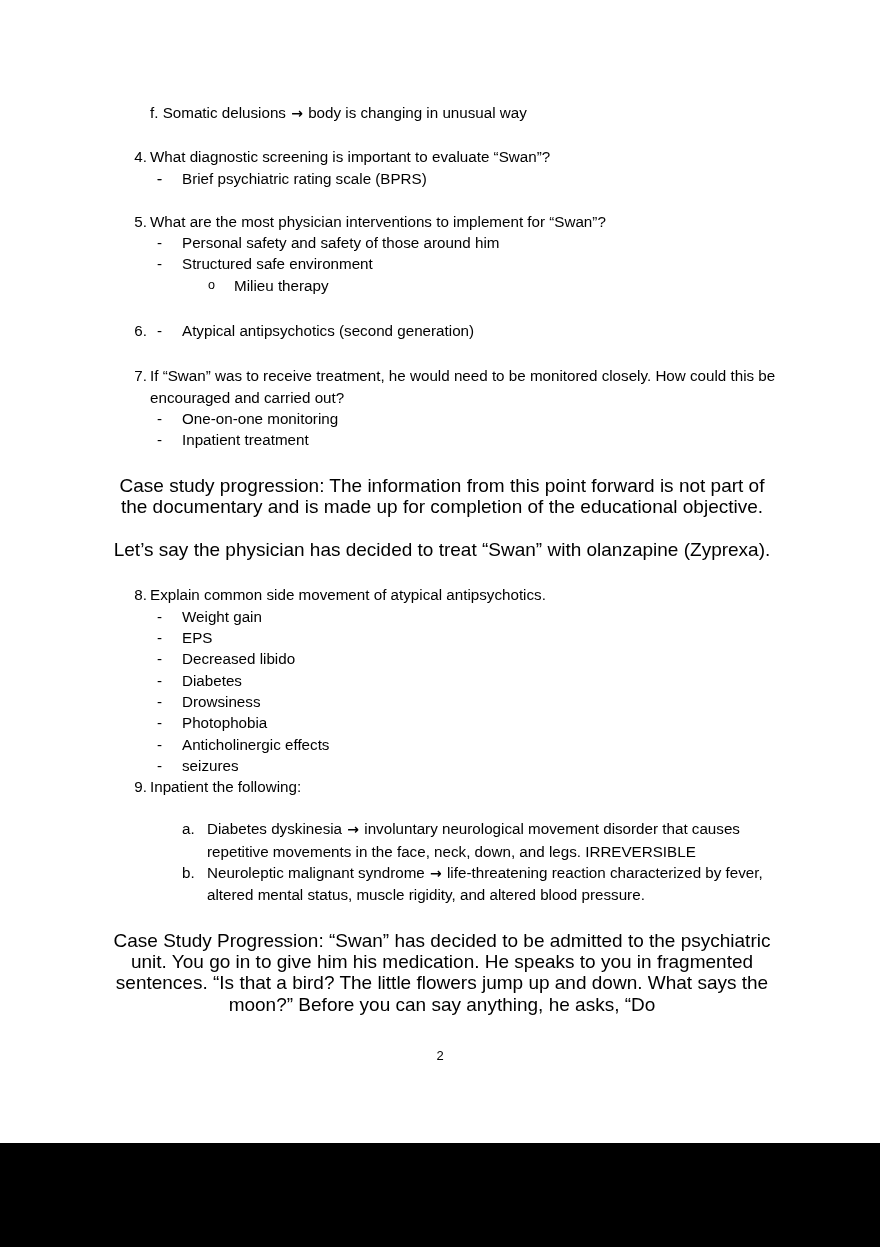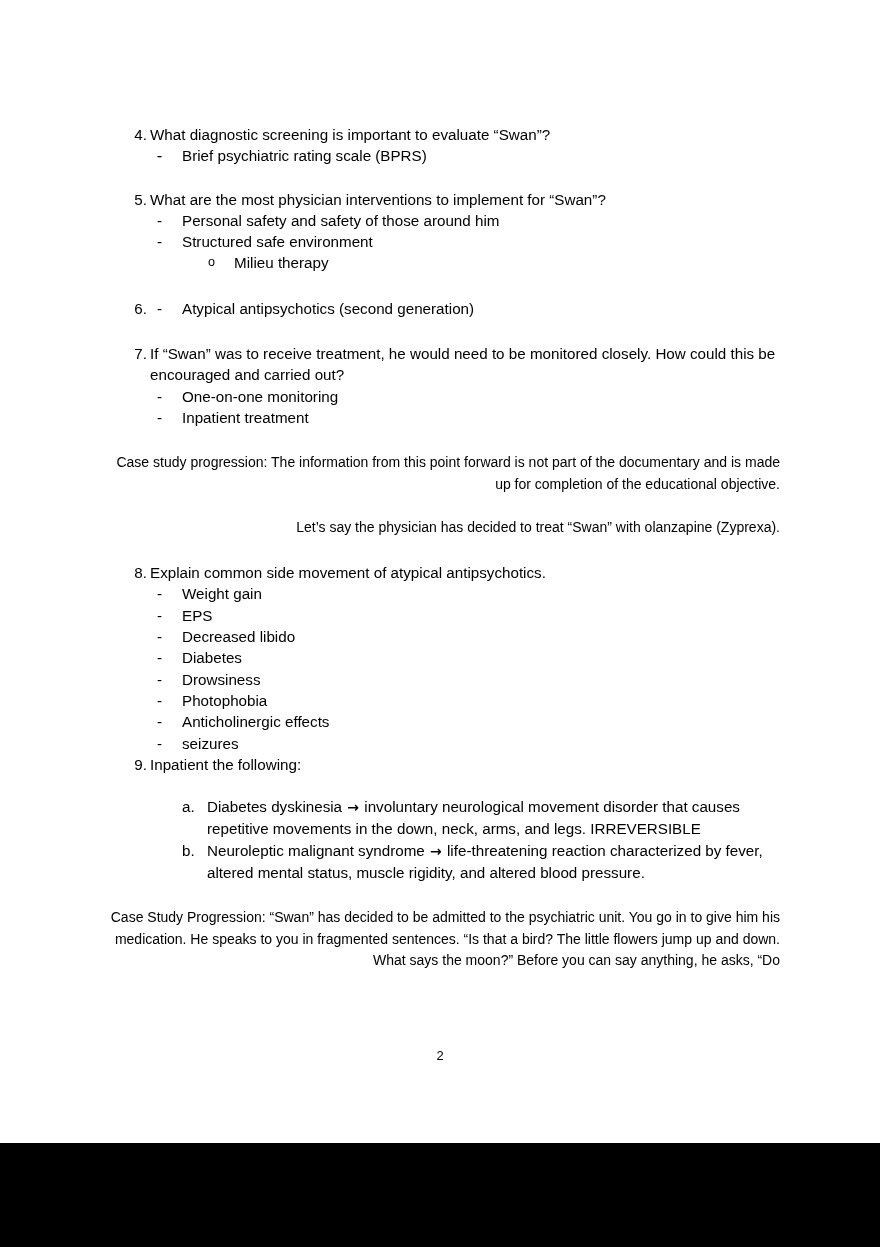--- a/index.html
+++ b/index.html
@@ -27,25 +27,25 @@
 
   .content {
     position: absolute;
     left: 104px;
     top: 102px;
     width: 676px;
   }
 
   
   .para {
-    font-size: 14px;
+    font-size: 19px;
     line-height: 21.3px;
     margin: 0;
     padding: 0;
-    text-align: right;
+    text-align: center;
   }
 
   
   .gap-sm { height: 21px; }
   .gap-md { height: 22px; }
   .gap-lg { height: 24px; }
 
   
   .lvl-f {
     margin-left: 46px;
@@ -140,20 +140,26 @@
     height: 104px;
     background: #000000;
   }
 </style>
 </head>
 <body>
 
 <div class="page">
   <div class="content">
 
+    <div class="lvl-f">
+      <span>f.</span>
+      <span>Somatic delusions</span>
+      <span class="arrow">→</span>
+      <span>body is changing in unusual way</span>
+    </div>
 
     <div class="gap-md"></div>
 
     <div class="qrow">
       <span class="num">4.</span>
       <span>What diagnostic screening is important to evaluate “Swan”?</span>
     </div>
     <div class="drow">
       <span class="dash">-</span>
     </div>
@@ -257,21 +263,21 @@
       <span class="num">9.</span>
       <span>Inpatient the following:</span>
     </div>
 
     <div class="gap-sm"></div>
 
     <div class="arow">
       <span class="alet">a.</span>
       <span>Diabetes dyskinesia</span>
       <span class="arrow">→</span>
-      <span>involuntary neurological movement disorder that causes repetitive movements in the down, neck, arms, and legs. IRREVERSIBLE</span>
+      <span>involuntary neurological movement disorder that causes repetitive movements in the face, neck, down, and legs. IRREVERSIBLE</span>
     </div>
     <div class="arow">
       <span class="alet">b.</span>
       <span>Neuroleptic malignant syndrome</span>
       <span class="arrow">→</span>
       <span>life-threatening reaction characterized by fever, altered mental status, muscle rigidity, and altered blood pressure.</span>
     </div>
 
     <div class="gap-lg"></div>
 

